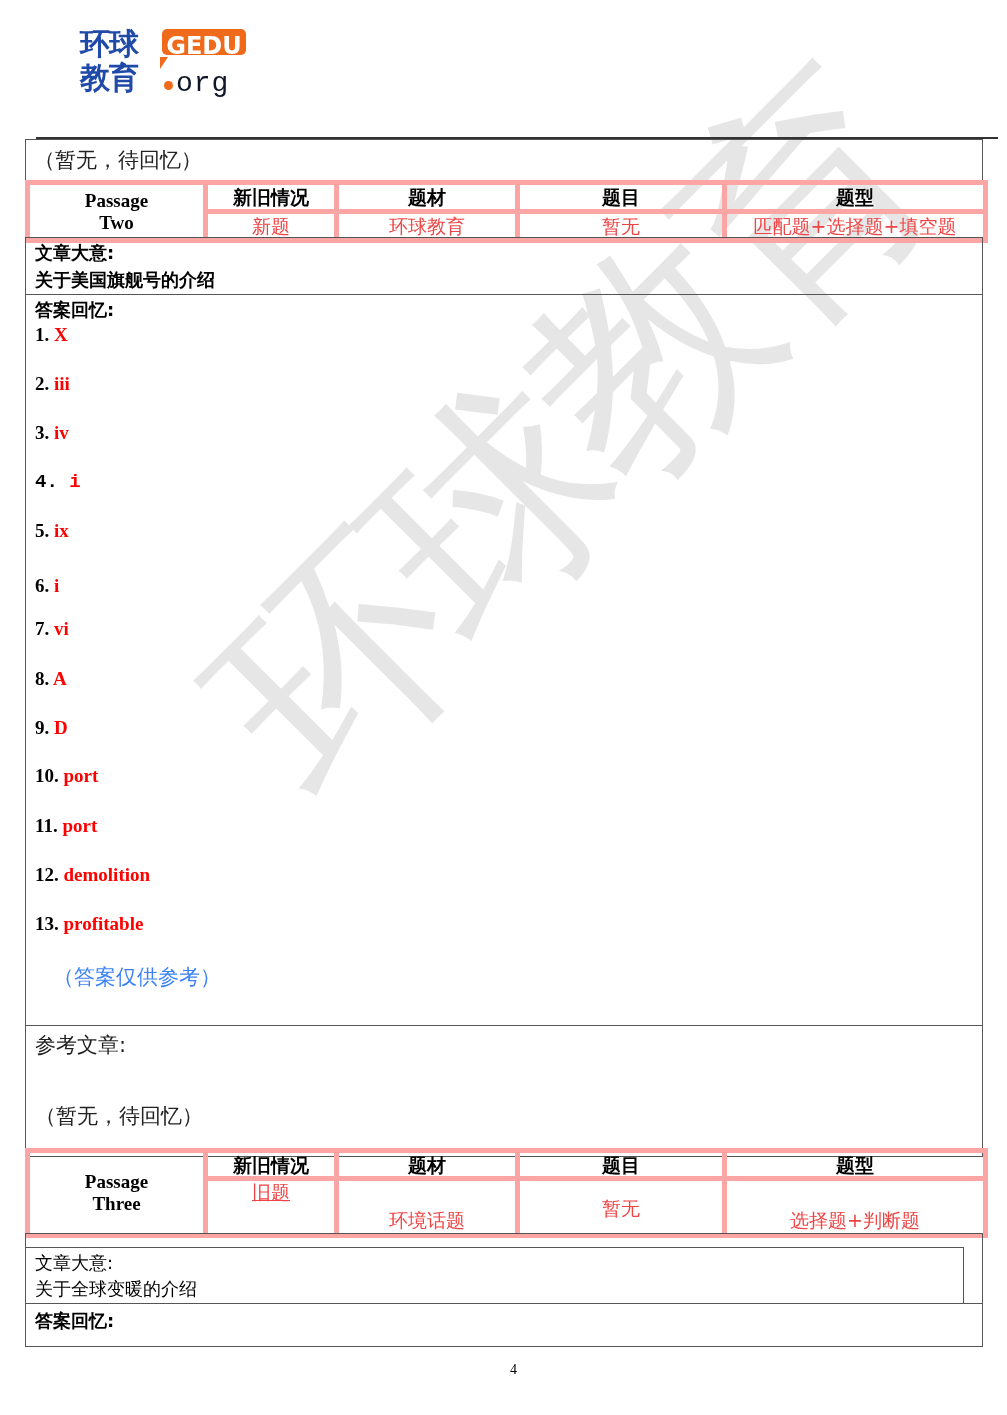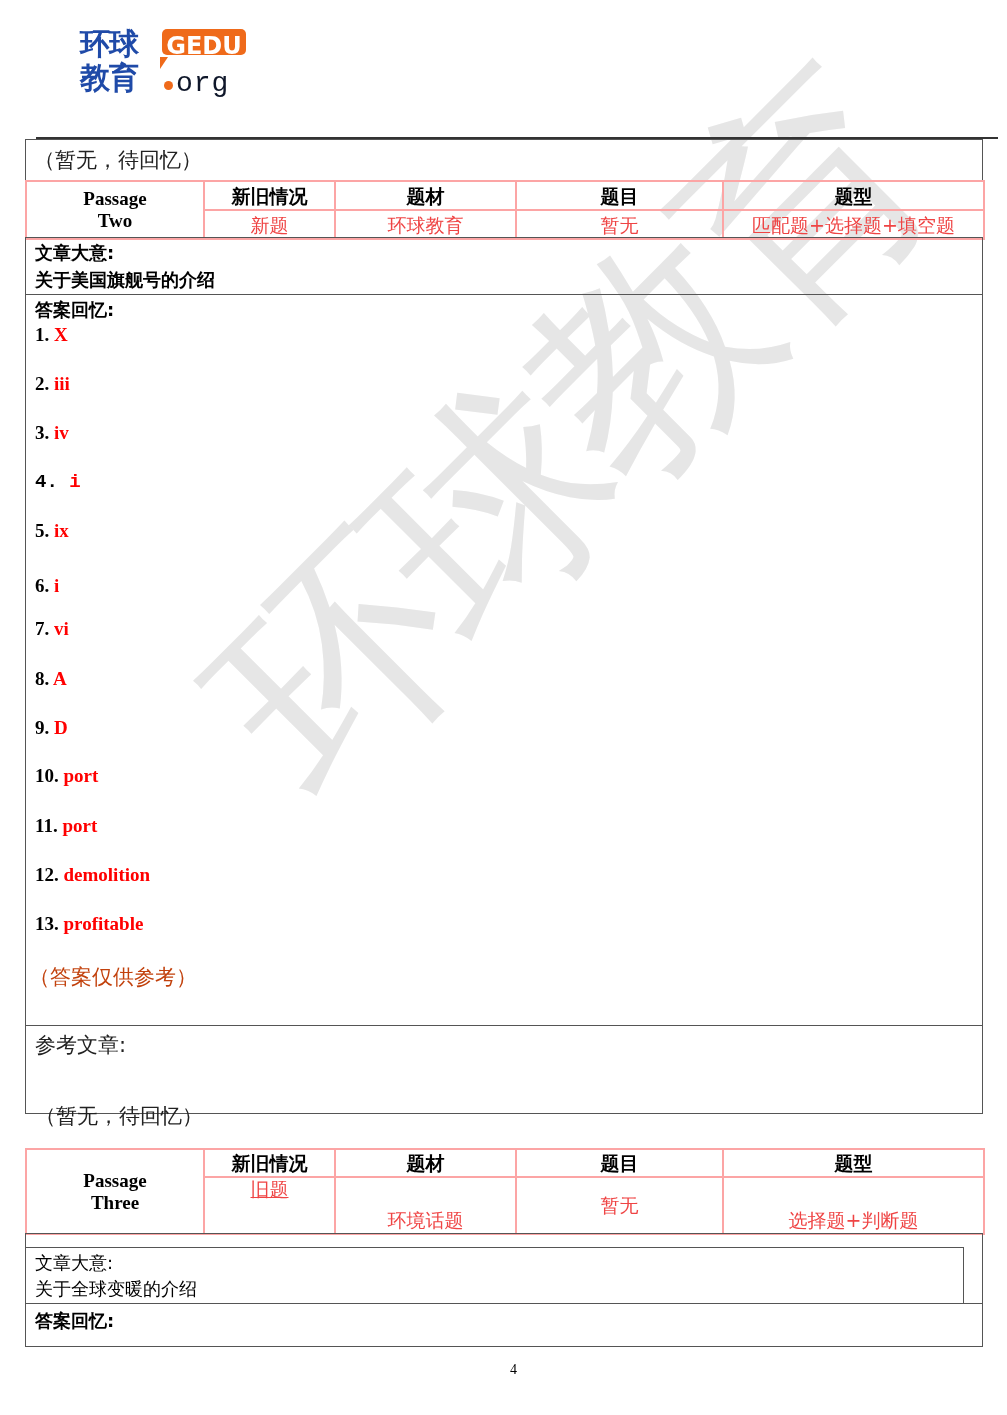--- a/index.html
+++ b/index.html
@@ -38,21 +38,21 @@
     .frame { position: absolute; left: 25px; border: 1px solid #555; box-sizing: border-box; }
     .cn { font-family: "DejaVu Sans", sans-serif; }
 
     .cell-text { position: absolute; white-space: nowrap; }
 
     table.info {
       position: absolute; left: 25px; width: 958px; border-collapse: collapse;
       table-layout: fixed;
     }
     table.info td {
-      border: 2px solid #fca5a5; padding: 0; text-align: center; vertical-align: middle;
+      border: 5px solid #fca5a5; padding: 0; text-align: center; vertical-align: middle;
       font-size: 19px; line-height: 22px;
     }
     td.passage {
       font-family: "Liberation Serif", serif; font-weight: bold; font-size: 19px; line-height: 24px;
     }
     td.hdr { font-family: "DejaVu Sans", sans-serif; font-weight: bold; font-size: 18px; }
     td.val { font-family: "DejaVu Sans", sans-serif; font-weight: normal; font-size: 18px; color: #ef4444; margin-top: 21px; }
 
     .bold-cn { font-family: "DejaVu Sans", sans-serif; font-weight: bold; font-size: 18px; }
     .ans { position: absolute; left: 35px; font-family: "Liberation Serif", serif; font-weight: bold; font-size: 19px; }
@@ -136,23 +136,23 @@
     <div class="ans" style="top:520px;"><span class="num">5.</span> <span class="val">ix</span></div>
     <div class="ans" style="top:575px;"><span class="num">6.</span> <span class="val">i</span></div>
     <div class="ans" style="top:618px;"><span class="num">7.</span> <span class="val">vi</span></div>
     <div class="ans" style="top:668px;"><span class="num">8.</span> <span class="val">A</span></div>
     <div class="ans" style="top:717px;"><span class="num">9.</span> <span class="val">D</span></div>
     <div class="ans" style="top:765px;"><span class="num">10.</span> <span class="val">port</span></div>
     <div class="ans" style="top:815px;"><span class="num">11.</span> <span class="val">port</span></div>
     <div class="ans" style="top:864px;"><span class="num">12.</span> <span class="val">demolition</span></div>
     <div class="ans" style="top:913px;"><span class="num">13.</span> <span class="val">profitable</span></div>
   </div>
-  <div class="cell-text cn" style="left:29px; top:963px; font-size:21px; color:#c2410c;">（答案仅供参考）</div>
+  <div class="cell-text cn" style="left:53px; top:963px; font-size:21px; color:#3b82f6;">（答案仅供参考）</div>
 
-  <div class="frame" style="top:1025px; width:958px; height:89px;">
+  <div class="frame" style="top:1025px; width:958px; height:132px;">
     <div class="cell-text cn" style="left:9px; top:5px; font-size:21px; color:#222;">参考文章:</div>
     <div class="cell-text cn" style="left:9px; top:76px; font-size:21px; color:#222;">（暂无，待回忆）</div>
   </div>
 
   <table class="info" style="top:1148px; height:86px;">
     <colgroup>
       <col style="width:178px">
         <col style="width:131px">
         <col style="width:181px">
         <col style="width:207px">

